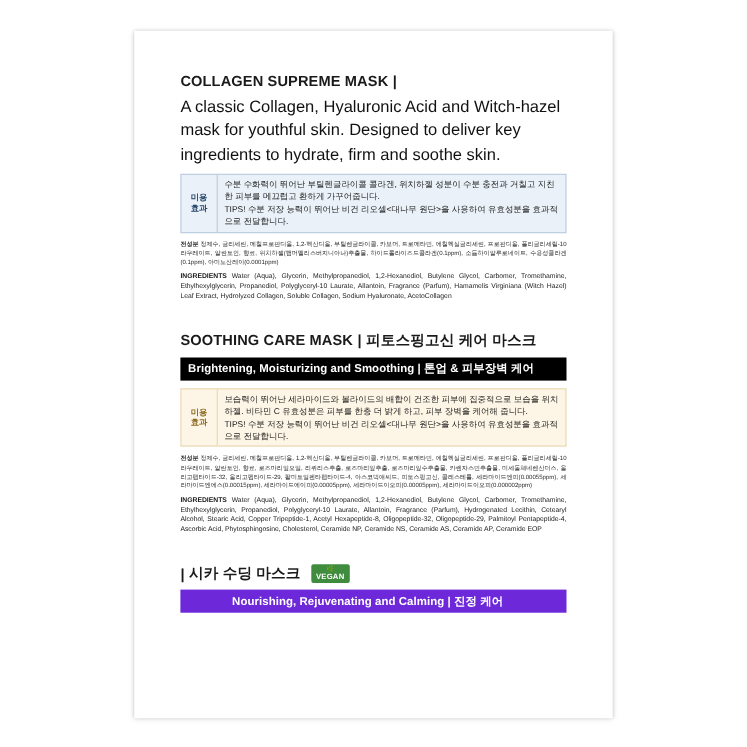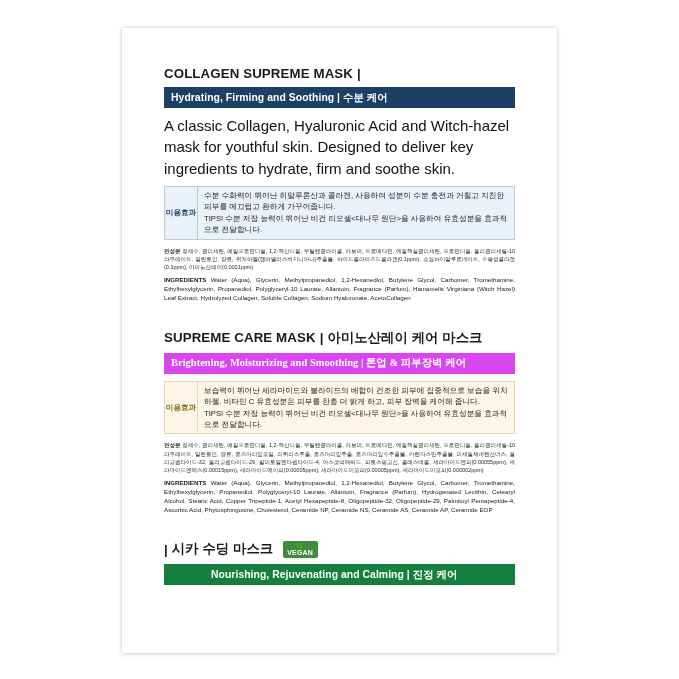--- a/index.html
+++ b/index.html
@@ -70,22 +70,22 @@
   .band {
     color: #ffffff;
     font-size: 10.4px;
     font-weight: bold;
     padding: 3.5px 7px;
     margin-bottom: 7px;
     letter-spacing: 0.05px;
     white-space: nowrap;
   }
   .band-blue { background: #1c3f66; }
-  .band-orange { background: #d946ef; font-family: Liberation Serif, serif; }
-  .band-green { background: #15803d; padding-left: 47px; }
+  .band-orange { background: #000000; }
+  .band-green { background: #6d28d9; padding-left: 47px; }
 
   .desc {
     font-size: 15px;
     line-height: 1.42;
     color: #111111;
     margin-bottom: 7px;
   }
 
   .notebox {
     display: flex;
@@ -96,21 +96,21 @@
   .notebox-blue { background: #eaf1f8; border-color: #b9cbdd; }
   .notebox-orange { background: #fdf6e6; border-color: #e7d7ae; }
 
   .note-label {
     flex: 0 0 32px;
     border-right: 1px solid #c9c9c9;
     font-size: 7.6px;
     font-weight: bold;
     color: #333333;
     display: flex;
-    flex-direction: row;
+    flex-direction: column;
     align-items: center;
     justify-content: center;
     line-height: 1.25;
     padding: 2px 0;
   }
   .notebox-blue .note-label { border-right-color: #b9cbdd; color: #24456b; }
   .notebox-orange .note-label { border-right-color: #e7d7ae; color: #8a6a1e; }
 
   .note-body {
     flex: 1;
@@ -149,49 +149,48 @@
 <body>
 
 <div class="page">
   <div class="sheet">
 
     <div class="product">
       <div class="prod-title">
         <span>COLLAGEN SUPREME MASK</span>
         <span>|</span>
       </div>
-      <div class="band band-blue">Hydrating, Firming and Soothing | 수분 케어</div>
       <div class="desc">A classic Collagen, Hyaluronic Acid and Witch-hazel mask for youthful skin. Designed to deliver key ingredients to hydrate, firm and soothe skin.</div>
       <div class="notebox notebox-blue">
         <div class="note-label">
           <span>미용</span>
           <span>효과</span>
         </div>
         <div class="note-body">
-          <span>수분 수화력이 뛰어난 히알루론산과 콜라겐, 사용하여 성분이 수분 충전과 거칠고 지친한 피부를 메끄럽고 환하게 가꾸어줍니다.</span>
+          <span>수분 수화력이 뛰어난 부틸렌글라이콜 콜라겐, 위치하젤 성분이 수분 충전과 거칠고 지친한 피부를 메끄럽고 환하게 가꾸어줍니다.</span>
           <span class="tip">TIPS! 수분 저장 능력이 뛰어난 비건 리오셀&lt;대나무 원단&gt;을 사용하여 유효성분을 효과적으로 전달합니다.</span>
         </div>
       </div>
       <div class="ko-ing">
         <span class="hd">전성분</span>
         <span>정제수, 글리세린, 메칠프로판디올, 1,2-헥산디올, 부틸렌글라이콜, 카보머, 트로메타민, 에칠헥실글리세린, 프로판디올, 폴리글리세릴-10라우레이트, 알란토인, 향료, 위치하젤(햄머멜리스버지니아나)추출물, 하이드롤라이즈드콜라겐(0.1ppm), 소듐하이알루로네이트, 수용성콜라겐(0.1ppm), 아미노산레이(0.0001ppm)</span>
       </div>
       <div class="en-ing">
         <span class="hd">INGREDIENTS</span>
         <span>Water (Aqua), Glycerin, Methylpropanediol, 1,2-Hexanediol, Butylene Glycol, Carbomer, Tromethamine, Ethylhexylglycerin, Propanediol, Polyglyceryl-10 Laurate, Allantoin, Fragrance (Parfum), Hamamelis Virginiana (Witch Hazel) Leaf Extract, Hydrolyzed Collagen, Soluble Collagen, Sodium Hyaluronate, AcetoCollagen</span>
       </div>
     </div>
 
     <div class="gap-lg"></div>
 
     <div class="product">
       <div class="prod-title">
-        <span>SUPREME CARE MASK</span>
+        <span>SOOTHING CARE MASK</span>
         <span>|</span>
-        <span class="ko">아미노산레이 케어 마스크</span>
+        <span class="ko">피토스핑고신 케어 마스크</span>
       </div>
       <div class="band band-orange">Brightening, Moisturizing and Smoothing | 톤업 &amp; 피부장벽 케어</div>
       <div class="notebox notebox-orange">
         <div class="note-label">
           <span>미용</span>
           <span>효과</span>
         </div>
         <div class="note-body">
           <span>보습력이 뛰어난 세라마이드와 볼라이드의 배합이 건조한 피부에 집중적으로 보습을 위치하젤. 비타민 C 유효성분은 피부를 한층 더 밝게 하고, 피부 장벽을 케어해 줍니다.</span>
           <span class="tip">TIPS! 수분 저장 능력이 뛰어난 비건 리오셀&lt;대나무 원단&gt;을 사용하여 유효성분을 효과적으로 전달합니다.</span>

